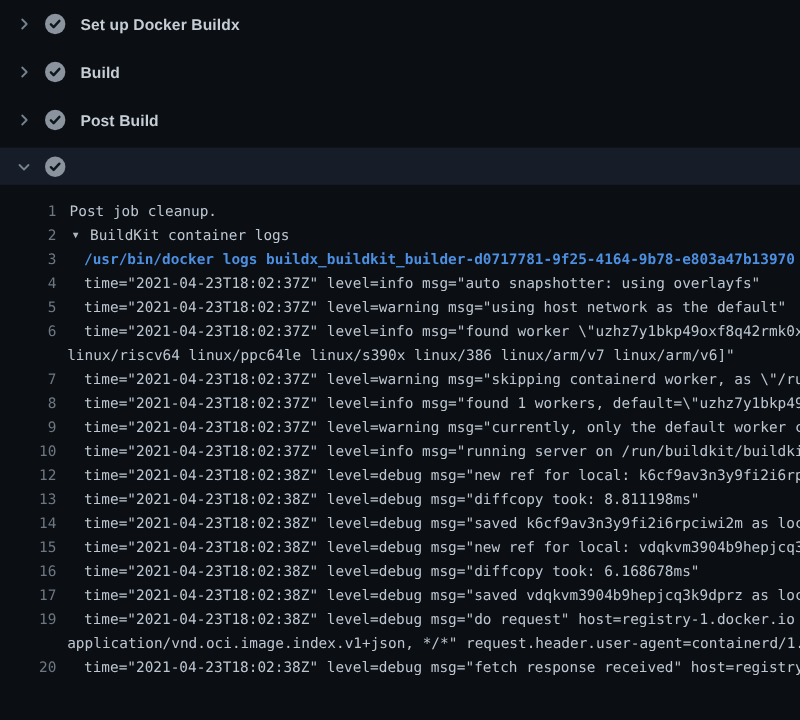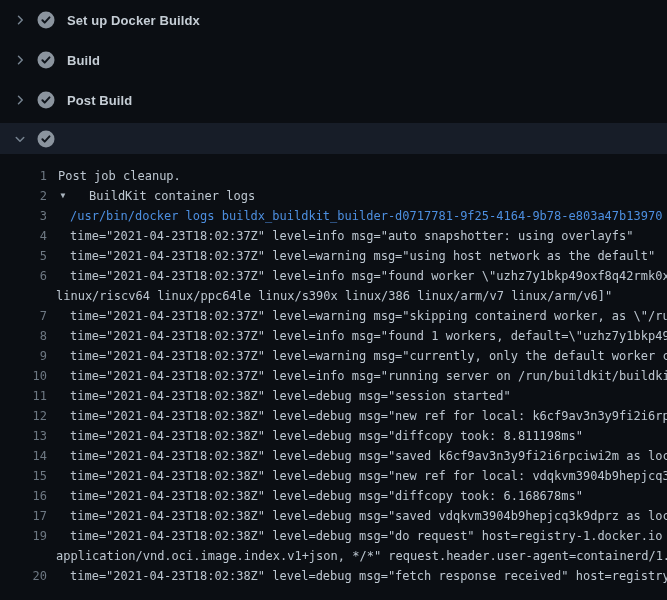--- a/index.html
+++ b/index.html
@@ -46,23 +46,23 @@
     text-align:right;
     color:#6e7883;
     cursor:pointer;
   }
   .txt {
     white-space:pre;
     overflow:hidden;
     color:#bdc7d1;
   }
   .log-row.plain  .txt { margin-left:11px;text-align:right; }
-  .log-row.group  .txt { margin-left:21px; }
+  .log-row.group  .txt { margin-left:7px; }
   .log-row.output .txt { margin-left:23px; }
-  .log-row.command .txt { margin-left:23px; color:#4d8fe0; font-weight:normal; }
+  .log-row.command .txt { margin-left:23px; color:#4d8fe0; font-weight:bold; }
   .log-row.wrap   .txt { margin-left:9px; }
   .group-icon {
     margin-left:11px;
     color:#aab4be;
     font-size:8px;
     width:10px;
     text-align:center;
     cursor:pointer;
   }
 </style>
@@ -179,24 +179,20 @@
   <div class="log-row output">
     <span class="num">9</span>
     <span class="txt">time="2021-04-23T18:02:37Z" level=warning msg="currently, only the default worker ca</span>
   </div>
 
   <div class="log-row output">
     <span class="num">10</span>
     <span class="txt">time="2021-04-23T18:02:37Z" level=info msg="running server on /run/buildkit/buildkit</span>
   </div>
 
-  <div class="log-row output">
-    <span class="num">11</span>
-    <span class="txt">time="2021-04-23T18:02:38Z" level=debug msg="session started"</span>
-  </div>
 
   <div class="log-row output">
     <span class="num">12</span>
     <span class="txt">time="2021-04-23T18:02:38Z" level=debug msg="new ref for local: k6cf9av3n3y9fi2i6rpc</span>
   </div>
 
   <div class="log-row output">
     <span class="num">13</span>
     <span class="txt">time="2021-04-23T18:02:38Z" level=debug msg="diffcopy took: 8.811198ms"</span>
   </div>

